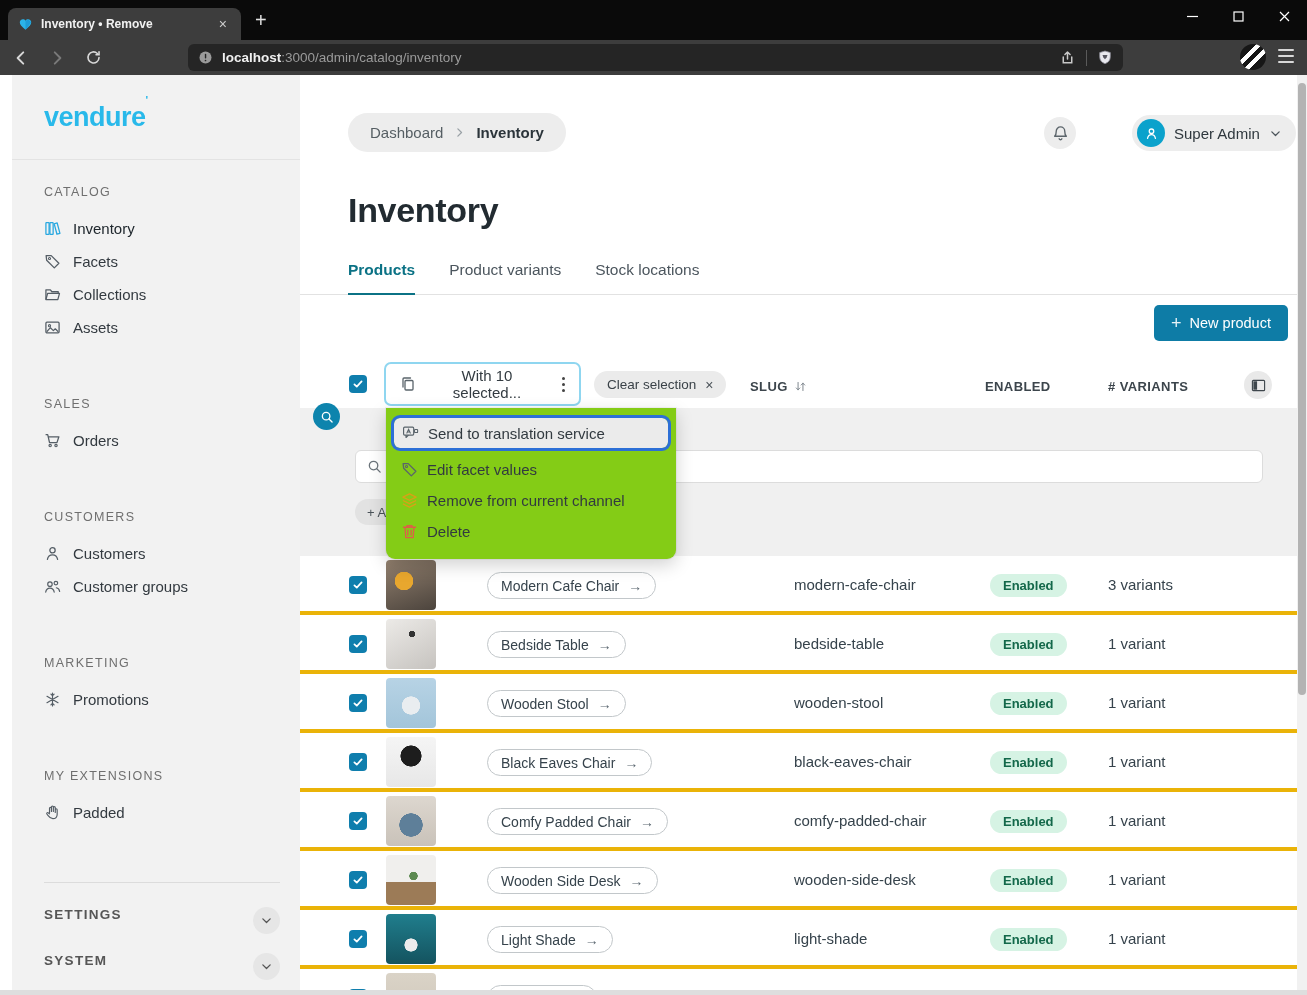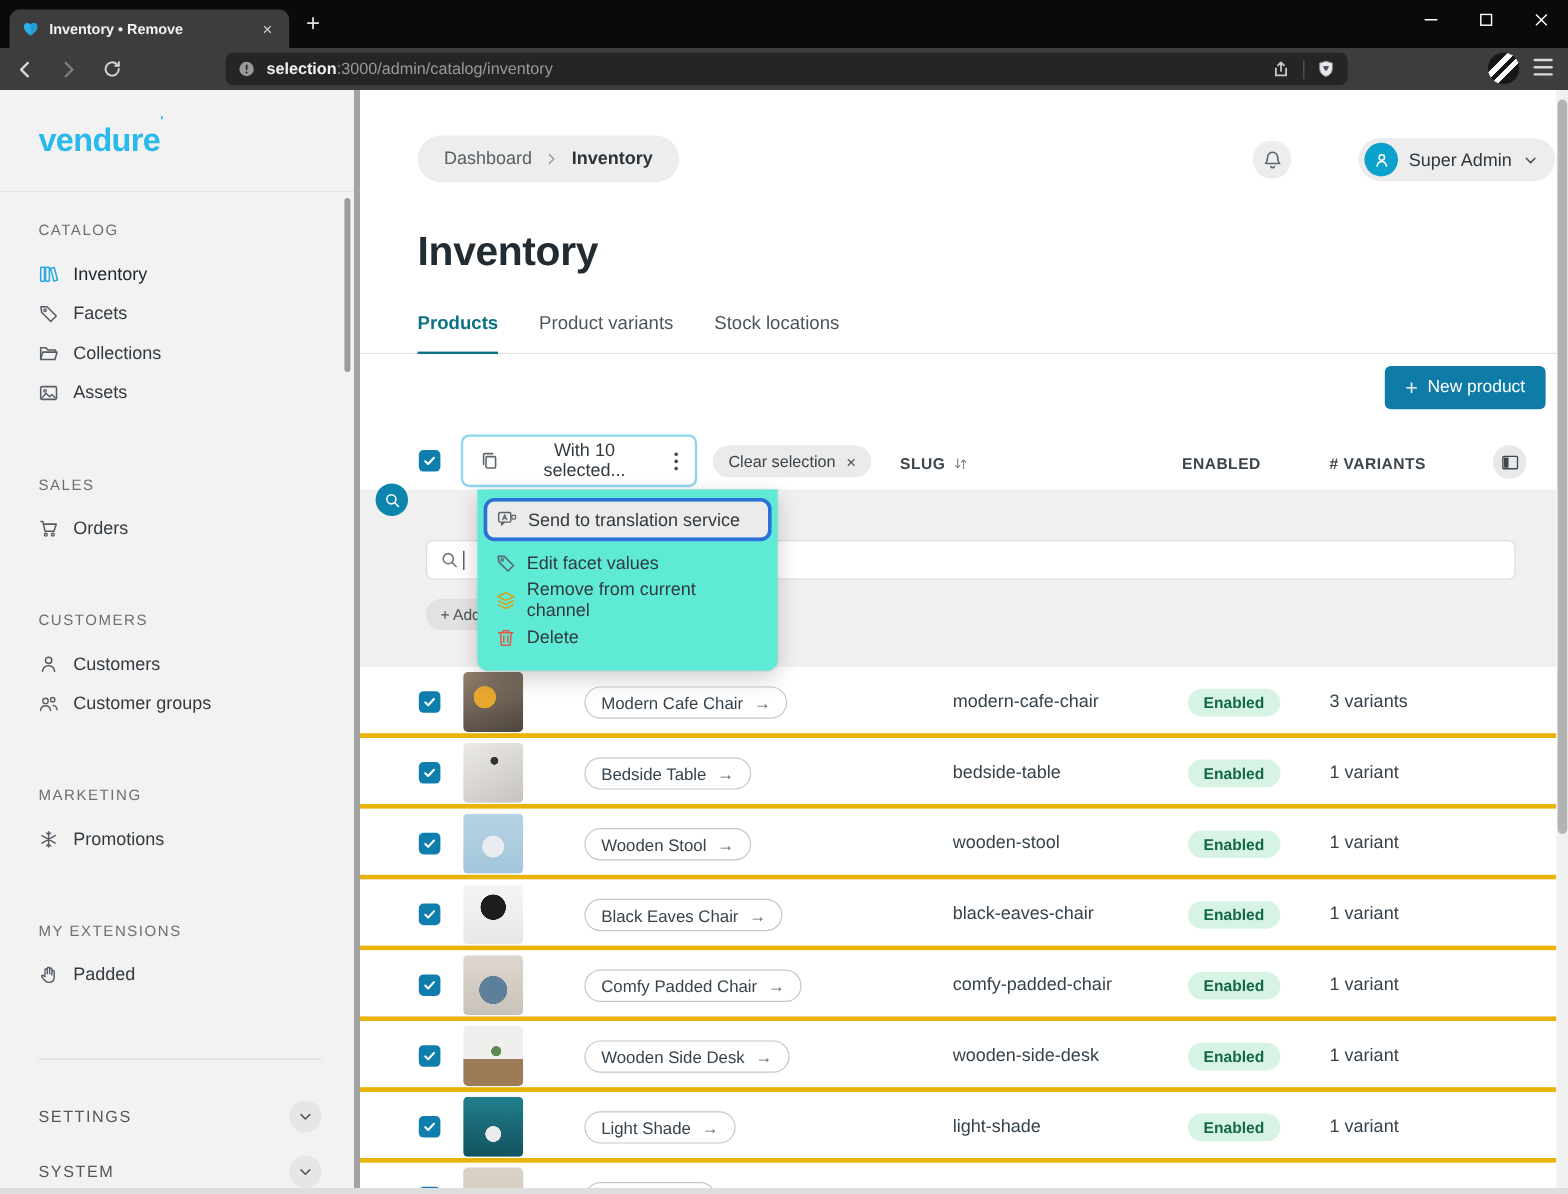--- a/index.html
+++ b/index.html
@@ -24,34 +24,34 @@
     border-radius:6px; display:flex; align-items:center; padding:0 10px; color:#9a9a9a; font-size:13.5px; }
   .urlhost { color:#f0f0f0; font-weight:700; }
   .url-right { margin-left:auto; display:flex; align-items:center; gap:10px; color:#c9c9c9; }
   .url-sep { width:1px; height:16px; background:#5a5a5a; }
   .brave-avatar { position:absolute; left:1240px; top:44px; width:26px; height:26px; border-radius:50%;
     background:linear-gradient(135deg,#161616 32%,#ffffff 32% 44%,#161616 44% 54%,#ffffff 54% 66%,#161616 66%); }
   .hamburger { position:absolute; left:1278px; top:49px; width:16px; height:14px; display:flex; flex-direction:column; justify-content:space-between; }
   .hamburger i { display:block; height:2px; background:#d8d8d8; border-radius:1px; }
 
   
-  .sidebar { position:absolute; left:0; top:75px; width:300px; height:920px; background:#f2f2f2; border-right:5px solid #a3a3a3; }
+  .sidebar { position:absolute; left:12px; top:75px; width:300px; height:920px; background:#f2f2f2; border-right:3px solid #a3a3a3; }
   .logo { height:85px; border-bottom:1px solid #e3e3e3; display:flex; align-items:center; padding-left:32px; }
   .logo-text { color:#29b9ea; font-size:27px; font-weight:700; letter-spacing:-0.5px; }
   .logo-text sup { font-size:11px; top:-12px; position:relative; }
   .nav { position:absolute; left:0; top:86px; right:0; bottom:0; padding:24px 0 0 32px; overflow:hidden; }
   .nav-head { color:#6f6f6f; font-size:12.5px; letter-spacing:1.3px; margin-bottom:13px; font-weight:500; }
   .nav-item { height:33px; display:flex; align-items:center; gap:12px; color:#333a40; font-size:15px; position:relative; cursor:pointer; }
   .nav-item .nic { width:17px; height:17px; color:#555e66; display:flex; }
   .nav-item.active .nic { color:#29a8e0; }
   .nav-item.active::after { content:""; position:absolute; right:-255px; top:2px; height:29px; width:4px; background:#31b5e9; }
   .nav-item.active { color:#20282e; }
   .nav-section { margin-bottom:53px; }
   .side-divider { width:236px; height:1px; background:#dcdcdc; margin:6px 0 24px 0; }
-  .collapse-row { width:236px; height:46px; display:flex; align-items:center; justify-content:space-between; }
+  .collapse-row { width:236px; height:46px; display:flex; justify-content:space-between;font-weight:bold; }
   .collapse-label { color:#565656; font-size:13.5px; letter-spacing:1.3px; }
   .chev-circle { width:27px; height:27px; border-radius:50%; background:#e6e6e6; display:flex; align-items:center; justify-content:center; color:#555; }
   .side-scroll { position:absolute; right:3px; top:90px; width:5px; height:145px; background:#9c9c9c; border-radius:3px; }
 
   
   .main { position:absolute; left:300px; top:75px; width:997px; height:915px; background:#fff; overflow:hidden; }
   .crumb { position:absolute; left:48px; top:38px; height:39px; background:#ededed; border-radius:20px;
     display:flex; align-items:center; gap:10px; padding:0 22px; font-size:15px; }
   .crumb-link { color:#555e63; }
   .crumb-cur { color:#2b343a; font-weight:700; }
@@ -98,22 +98,22 @@
     display:flex; align-items:center; justify-content:center; color:#fff; z-index:30; border:none; cursor:pointer; }
   .searchbox { position:absolute; left:55px; top:375px; width:908px; height:33px; background:#fff; border:1px solid #dcdcdc;
     border-radius:6px; display:flex; align-items:center; gap:8px; padding:0 11px; z-index:5; }
   .searchbox .sic { color:#6b747b; display:flex; }
   .searchbox input { border:none; outline:none; flex:1; font-size:14px; font-family:inherit; color:#333; background:transparent; }
   .caret { width:1px; height:16px; background:#3a3a3a; margin-left:-4px; }
   .addfilter { position:absolute; left:55px; top:424px; height:26px; background:#e2e2e2; border-radius:13px; border:none;
     display:flex; align-items:center; gap:6px; padding:0 12px; font-size:13px; color:#4a5258; z-index:4; font-family:inherit; cursor:pointer; }
 
   
-  .menu { position:absolute; left:86px; top:333px; width:250px; background:#5eead4; border-radius:0 0 9px 9px;
-    box-shadow:0 6px 18px rgba(0,0,0,.18), 0 0 0 1px rgba(0,0,0,.04); z-index:20; padding:8px 7px 12px 7px;margin-left:12px; }
+  .menu { position:absolute; left:86px; top:333px; width:290px; background:#84cc16; border-radius:0 0 9px 9px;
+    box-shadow:0 6px 18px rgba(0,0,0,.18), 0 0 0 1px rgba(0,0,0,.04); z-index:20; padding:8px 7px 12px 7px; }
   .mitem { height:30px; display:flex; align-items:center; gap:9px; padding:0 8px; font-size:15px; color:#323a40;
     border-radius:6px; cursor:pointer; margin-bottom:1px; }
   .mitem .mic { width:17px; height:17px; display:flex; color:#5a646b; }
   .mitem.hl { background:#ebebeb; outline:3px solid #2d6fd6; outline-offset:0px; margin:2px 1px 6px 1px; }
   .mic.ic-layers-icon { color:#d9a018; }
   .mic.ic-trash-icon { color:#df5c49; }
 
   
   .rows { position:absolute; left:0; top:481px; width:997px; }
   .prow { position:relative; height:59px; border-bottom:4px solid #eab308; background:#fff; }
@@ -199,21 +199,21 @@
       </span>
   </div>
   <div class="urlbar">
     <span style="margin-right:9px;">
       <svg width="15" height="15" viewBox="0 0 16 16">
           <circle cx="8" cy="8" r="6.4" fill="#9a9a9a"></circle>
           <rect x="7.3" y="4" width="1.5" height="5" rx=".7" fill="#262626"></rect>
           <circle cx="8" cy="11.2" r=".9" fill="#262626"></circle>
         </svg>
     </span>
-    <span><span class="urlhost">selection</span><span>:3000/admin/catalog/inventory</span></span>
+    <span><span class="urlhost">localhost</span><span>:3000/admin/catalog/inventory</span></span>
     <span class="url-right">
       <span>
           <svg width="17" height="17" viewBox="0 0 16 16">
             <path d="M8 9.5V2.8M8 2.8L5.6 5.2M8 2.8l2.4 2.4" fill="none" stroke="currentColor" stroke-width="1.4" stroke-linecap="round" stroke-linejoin="round"></path>
             <path d="M4 7.5v5.5h8V7.5" fill="none" stroke="currentColor" stroke-width="1.4" stroke-linecap="round"></path>
           </svg>
         </span>
       <span class="url-sep"></span>
       <span>
           <svg width="16" height="17" viewBox="0 0 16 16">

